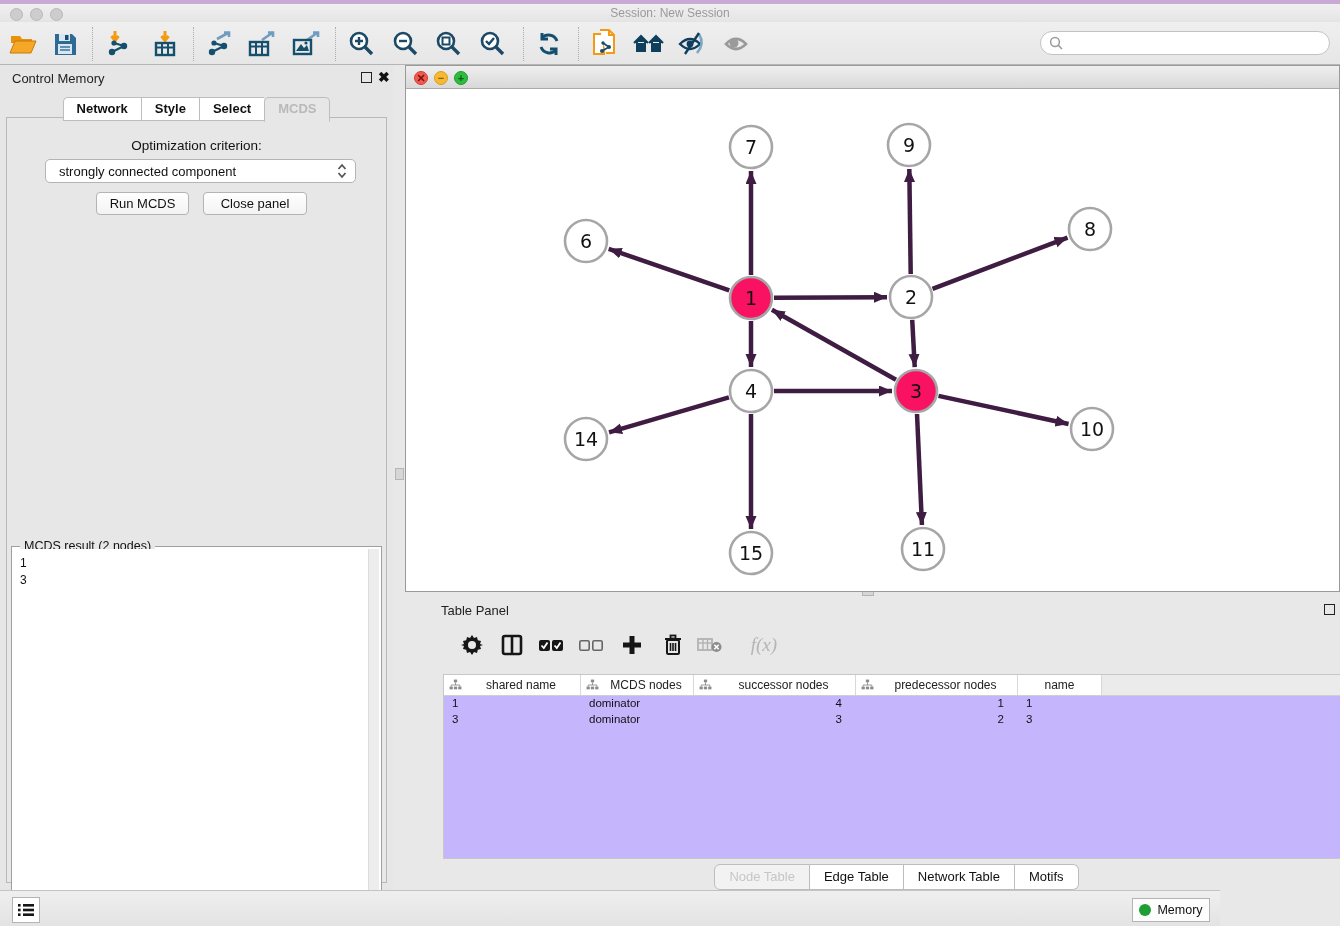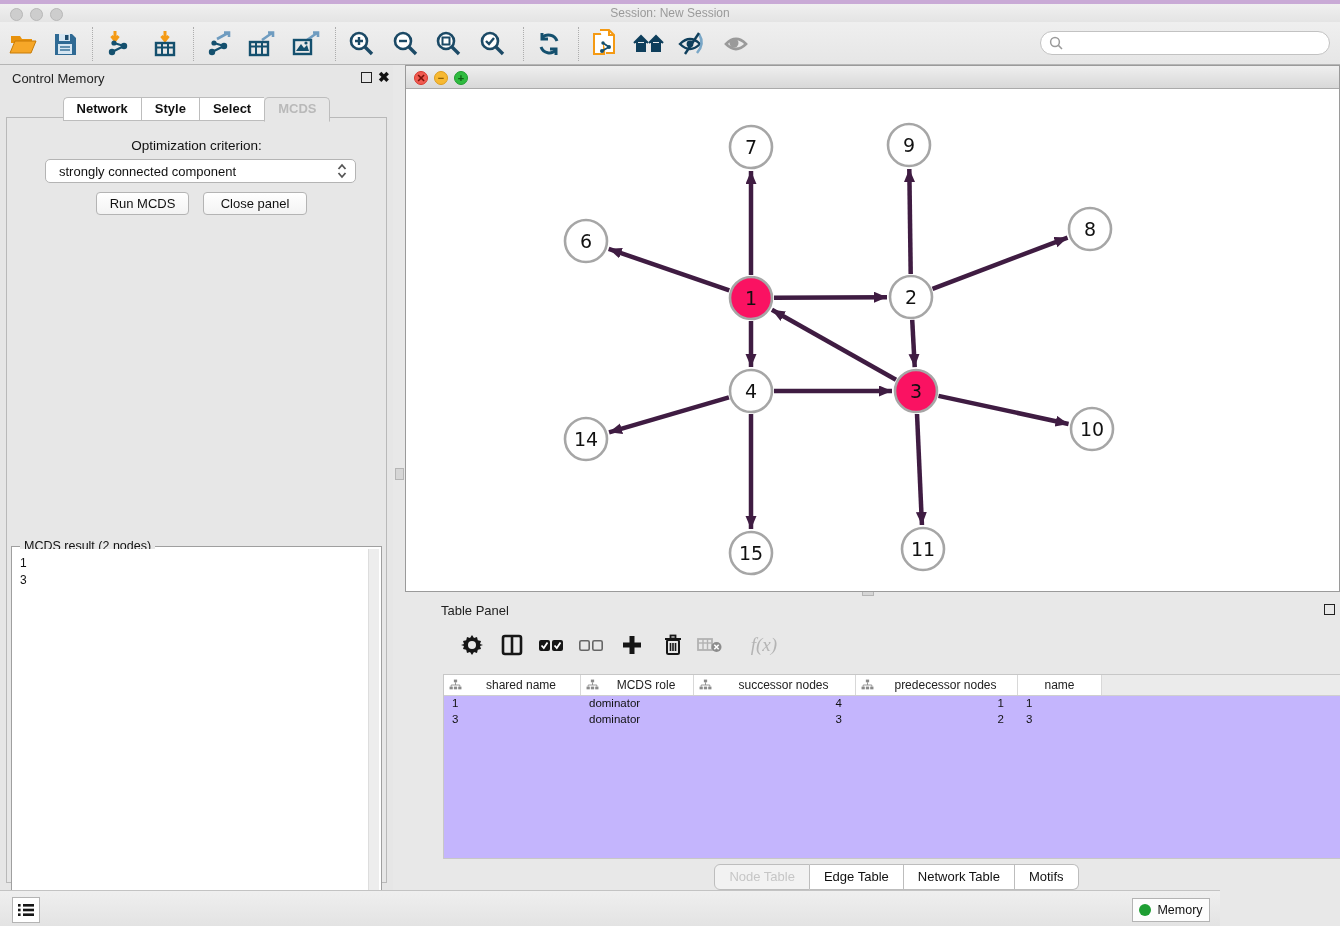--- a/index.html
+++ b/index.html
@@ -428,21 +428,21 @@
             <span class="th-label">shared name</span>
           </div>
           <div class="th" style="width: 113px;">
             <svg width="13" height="12" viewBox="0 0 24 22" class="col-ic">
               <rect x="9" y="1" width="6" height="5" fill="#8a8a8a"></rect>
               <rect x="1" y="14" width="6" height="5" fill="#8a8a8a"></rect>
               <rect x="9" y="14" width="6" height="5" fill="#8a8a8a"></rect>
               <rect x="17" y="14" width="6" height="5" fill="#8a8a8a"></rect>
               <path d="M12 6 v5 M4 14 v-3 h16 v3" stroke="#8a8a8a" stroke-width="1.6" fill="none"></path>
             </svg>
-            <span class="th-label">MCDS role</span>
+            <span class="th-label">MCDS nodes</span>
           </div>
           <div class="th" style="width: 162px;">
             <svg width="13" height="12" viewBox="0 0 24 22" class="col-ic">
               <rect x="9" y="1" width="6" height="5" fill="#8a8a8a"></rect>
               <rect x="1" y="14" width="6" height="5" fill="#8a8a8a"></rect>
               <rect x="9" y="14" width="6" height="5" fill="#8a8a8a"></rect>
               <rect x="17" y="14" width="6" height="5" fill="#8a8a8a"></rect>
               <path d="M12 6 v5 M4 14 v-3 h16 v3" stroke="#8a8a8a" stroke-width="1.6" fill="none"></path>
             </svg>
             <span class="th-label">successor nodes</span>

